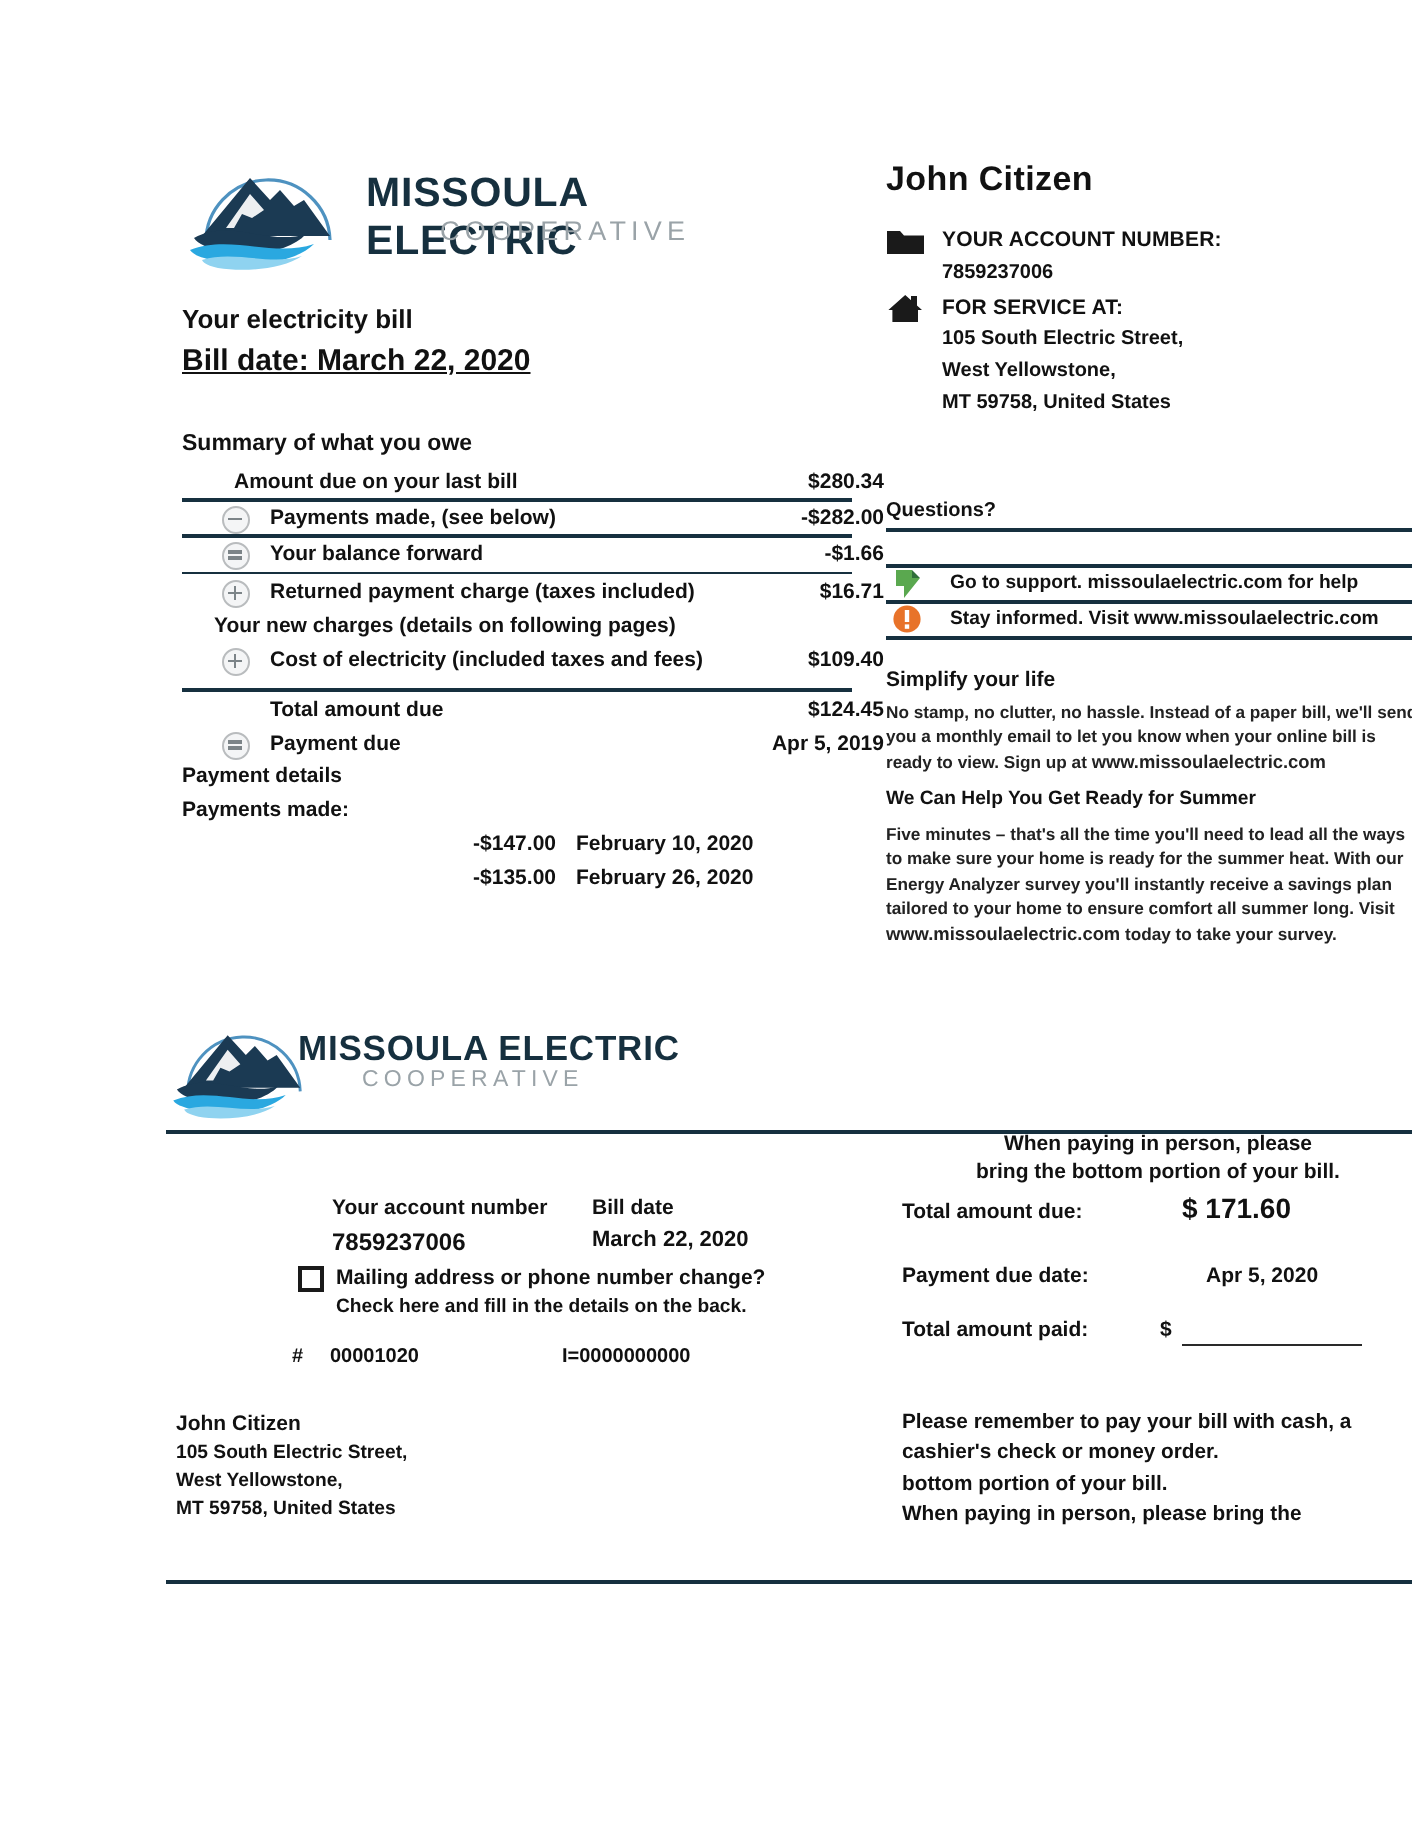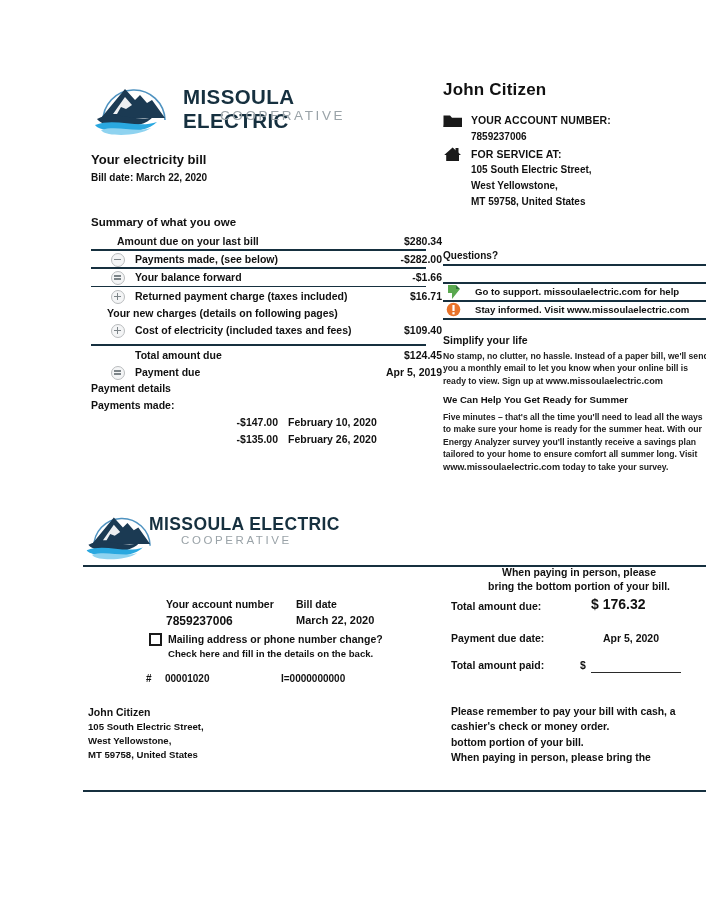--- a/index.html
+++ b/index.html
@@ -48,21 +48,21 @@
     color: #111;
   }
   .acct-val {
     font-size: 10px;
     font-weight: bold;
     color: #111;
   }
 
   
   .bill-title { font-size: 13px; font-weight: bold; color: #111; }
-  .bill-date { font-size: 10px; font-weight: bold; color: #111; }
+  .bill-date { font-size: 15px; font-weight: bold; color: #111; text-decoration: underline; }
 
   
   .summary-head { font-size: 11.5px; font-weight: bold; color: #111; }
   .srow {
     position: absolute;
     left: 76px;
     width: 335px;
     height: 18px;
     font-size: 10.5px;
     font-weight: bold;
@@ -336,21 +336,21 @@
   <div class="abs stub-small" style="left:115px; top:673px; font-size:10px;">#</div>
   <div class="abs stub-small" style="left:134px; top:673px; font-size:10px;">00001020</div>
   <div class="abs stub-small" style="left:250px; top:673px; font-size:10px;">I=0000000000</div>
 
   <div class="stub-center" style="left:412px; top:565px; width:272px;">
     <div>When paying in person, please</div>
     <div>bring the bottom portion of your bill.</div>
   </div>
 
   <div class="abs stub-lbl" style="left:420px; top:600px;">Total amount due:</div>
-  <div class="abs" style="left:560px; top:596px; font-size:14px; font-weight:bold; color:#111;">$ 176.32</div>
+  <div class="abs" style="left:560px; top:596px; font-size:14px; font-weight:bold; color:#111;">$ 171.60</div>
 
   <div class="abs stub-lbl" style="left:420px; top:632px;">Payment due date:</div>
   <div class="abs stub-lbl" style="left:572px; top:632px;">Apr 5, 2020</div>
 
   <div class="abs stub-lbl" style="left:420px; top:659px;">Total amount paid:</div>
   <div class="abs stub-lbl" style="left:549px; top:659px;">$</div>
   <div class="amt-line" style="left:560px; top:659px; width:90px; height:13px;"></div>
 
   <div class="abs addr-name" style="left:57px; top:706px;">John  Citizen</div>
   <div class="abs addr" style="left:57px; top:720px;">105 South Electric Street,</div>

